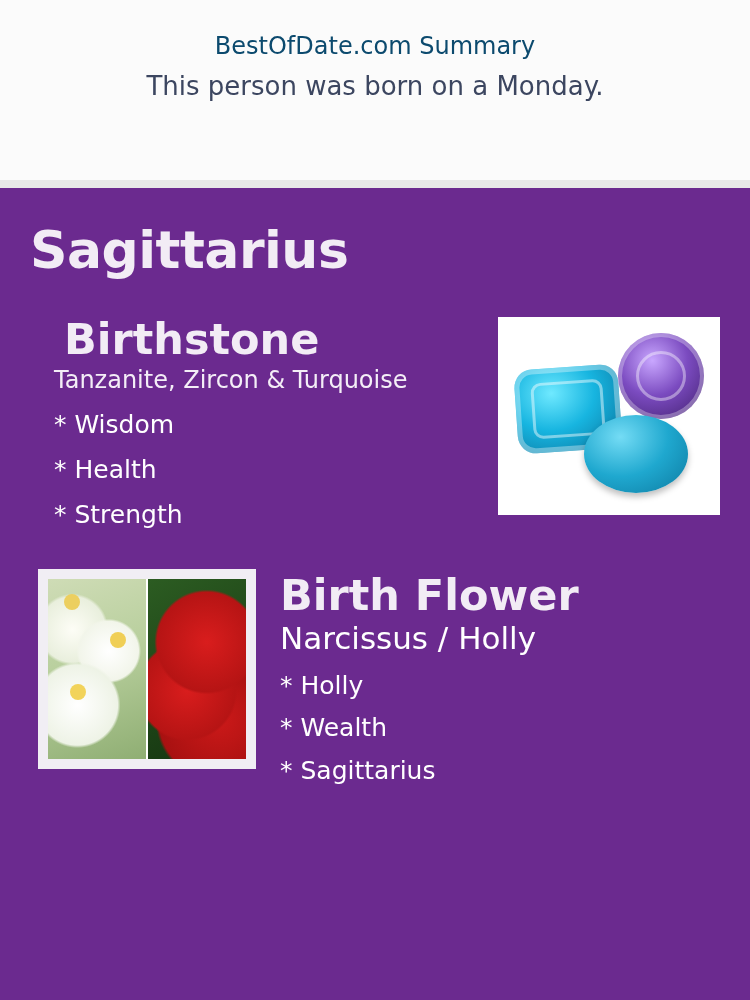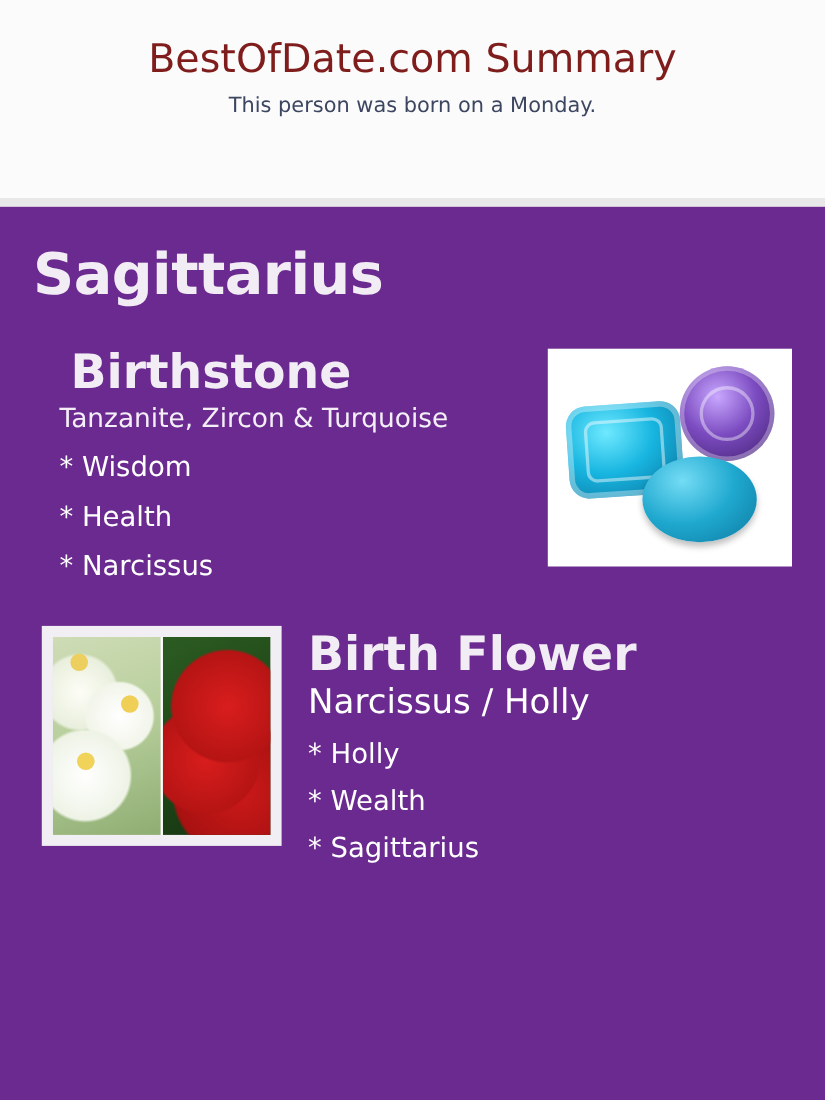--- a/index.html
+++ b/index.html
@@ -25,27 +25,27 @@
     padding-top: 22px;
   }
   .header-date {
     font-size: 47px;
     font-weight: bold;
     color: #f04a12;
     letter-spacing: -0.5px;
     line-height: 1.12;
   }
   .header-sub {
-    font-size: 36px;
-    color: #7f1d1d;
+    font-size: 24px;
+    color: #0c4a6e;
     margin-top: 10px;
     line-height: 1.2;
   }
   .header-note {
-    font-size: 19px;
+    font-size: 26px;
     color: #3c4660;
     margin-top: 10px;
     line-height: 1.2;
   }
   .header-rule {
     height: 8px;
     background: #e8e8e8;
   }
 
   
@@ -251,21 +251,21 @@
   <div class="body">
 
     <div class="zodiac-name">Sagittarius</div>
 
     <div class="stone-row">
       <div class="stone-text">
         <div class="stone-title">Birthstone</div>
         <div class="stone-sub">Tanzanite, Zircon &amp; Turquoise</div>
         <div class="bullet">* Wisdom</div>
         <div class="bullet">* Health</div>
-        <div class="bullet">* Narcissus</div>
+        <div class="bullet">* Strength</div>
       </div>
       <div class="stone-img">
         <div class="stone-img-inner">
           <div class="gem-cushion"></div>
           <div class="gem-round"></div>
           <div class="gem-oval"></div>
         </div>
       </div>
     </div>
 

